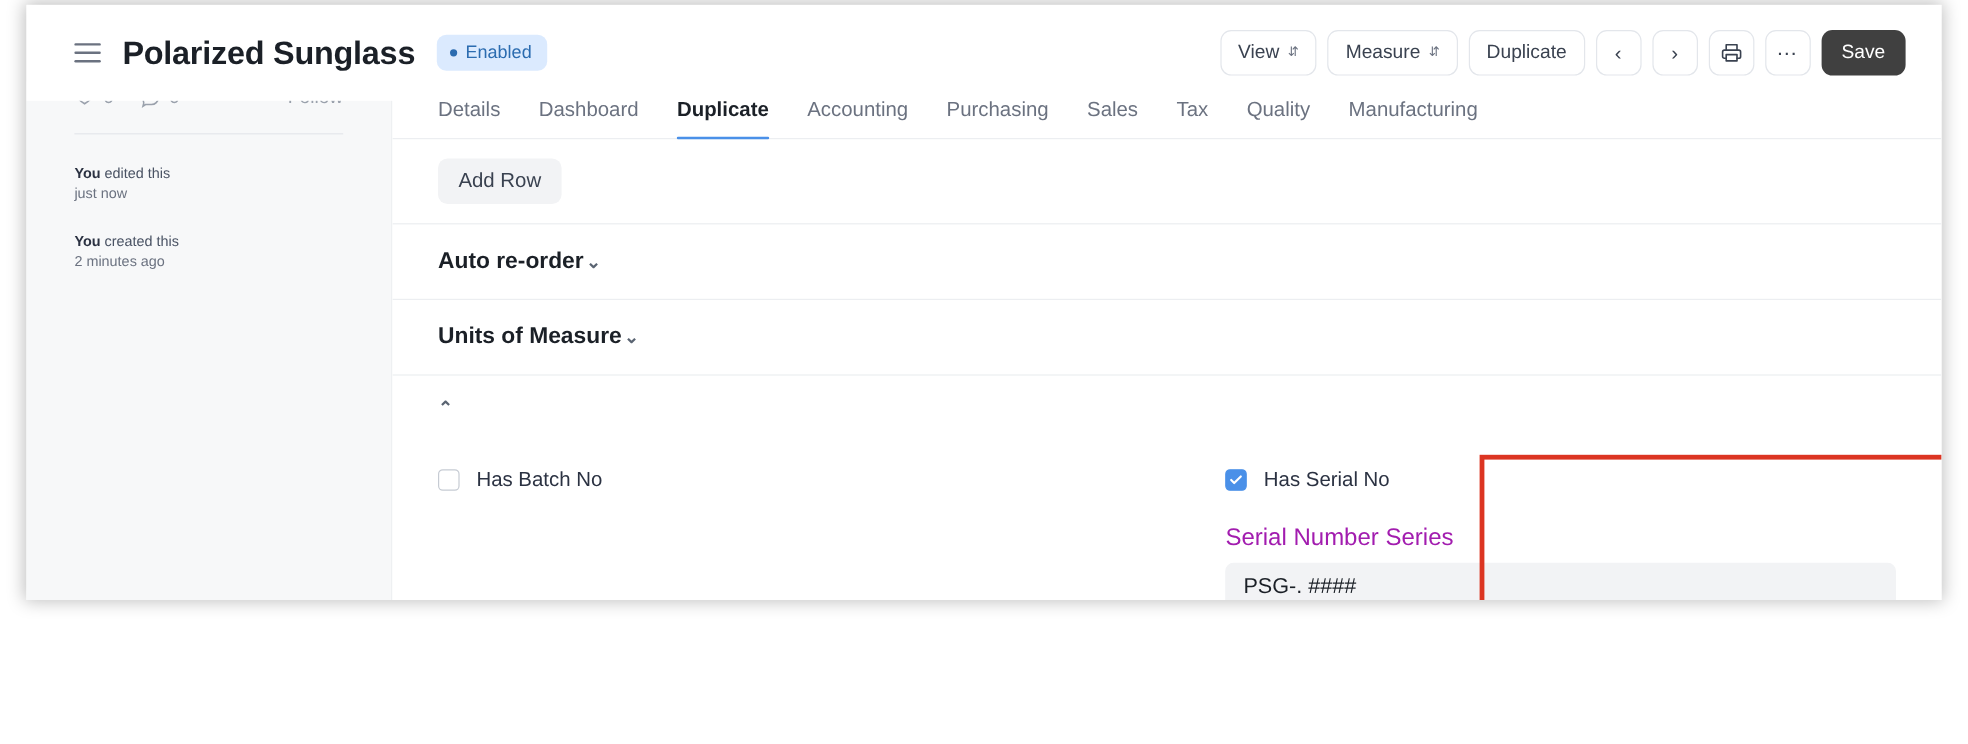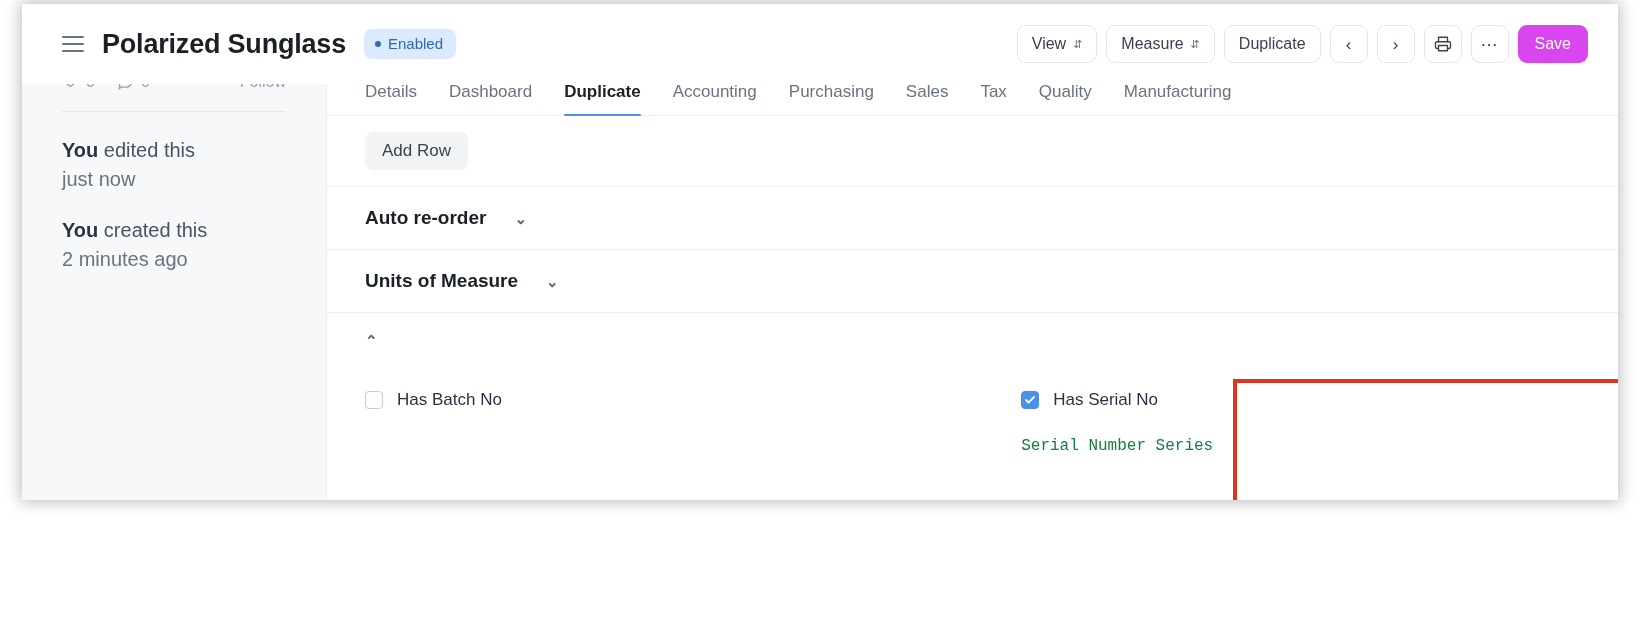--- a/index.html
+++ b/index.html
@@ -74,21 +74,21 @@
     position: relative;
     overflow: hidden;
   }
   .social-row {
     display: flex; align-items: center; gap: 22px;
     padding-top: 3px; height: 24px; color: #9aa1ac; font-size: 16px;
   }
   .social-item { display: flex; align-items: center; gap: 7px; }
   .follow-link { margin-left: auto; color: #9aa1ac; font-size: 16px; }
   .divider { height: 1px; background: #e4e7eb; margin: 19px 0 24px 0; }
-  .activity { margin-bottom: 22px; font-size: 20px; color: #495263; line-height: 1.45; }
+  .activity { margin-bottom: 22px; font-size: 12px; color: #495263; line-height: 1.45; }
   .activity b { color: #2b3242; font-weight: bold; }
   .activity .ts { color: #6b7280; }
 
   .main {
     flex: 1; background: #ffffff; position: relative; overflow: hidden;
   }
   
   .tabs {
     display: flex; align-items: flex-end; gap: 0;
     height: 48px; padding: 0 22px;
@@ -107,21 +107,21 @@
   .section {
     border-bottom: 1px solid #eceef1;
     padding: 16px 38px;
   }
   .btn-addrow {
     background: #f2f3f5; border: none; border-radius: 8px;
     font-size: 17px; color: #3a4250; padding: 9px 17px; cursor: pointer;
     font-family: "Liberation Sans", sans-serif;
   }
   .sec-head {
-    display: flex; align-items: center; gap: 28px;
+    display: flex; align-items: center; gap: 2px;
     font-size: 19px; font-weight: bold; color: #1b2027;
     padding: 20px 38px; border-bottom: 1px solid #eceef1;
     cursor: pointer;
   }
   .caret { color: #5a6472; font-size: 15px; line-height: 1; display:inline-block; }
 
   .sec-body { padding: 22px 38px 0 38px; display: flex; gap: 18px; position: relative; }
   .col { width: 50%; }
   .col-right { padding-left: 40px; }
 
@@ -130,21 +130,21 @@
     width: 18px; height: 18px; border-radius: 4px;
     border: 1.5px solid #c6cbd3; background: #ffffff; flex: 0 0 18px;
   }
   .cbox.checked {
     background: #4a90e8; border-color: #4a90e8;
     display: flex; align-items: center; justify-content: center;
   }
   .cbox.checked svg { display: block; }
   .cblabel { font-size: 17px; color: #2b3242; }
 
-  .field-label { font-size: 16px; color: #15803d; margin: 27px 0 9px 0; font-family: Liberation Mono, monospace; }
+  .field-label { font-size: 20px; color: #a21caf; margin: 27px 0 9px 0; }
   .field-input {
     width: 100%; height: 38px; background: #f2f3f5;
     border: 1px solid #f2f3f5; border-radius: 7px;
     padding: 0 14px; font-size: 18px; color: #1b2027;
     font-family: "Liberation Sans", sans-serif;
   }
   .field-help {
     margin-top: 12px; font-size: 16px; color: #707886; line-height: 1.52;
     max-width: 565px;
   }
@@ -198,21 +198,21 @@
       <button class="btn icon-only">
         <svg width="18" height="18" viewBox="0 0 24 24" fill="none" stroke="#3a4250" stroke-width="1.8" stroke-linecap="round" stroke-linejoin="round">
           <path d="M6 9V3h12v6"></path>
           <path d="M6 18H4a2 2 0 0 1-2-2v-5a2 2 0 0 1 2-2h16a2 2 0 0 1 2 2v5a2 2 0 0 1-2 2h-2"></path>
           <rect x="6" y="14" width="12" height="7"></rect>
         </svg>
       </button>
       <button class="btn icon-only">
         <span class="ellipsis">…</span>
       </button>
-      <button class="btn-primary" style="background: #d946ef;">Save</button>
+      <button class="btn-primary" style="background: #404040;">Save</button>
     </div>
   </div>
 
   <div class="body-wrap">
 
     <div class="sidebar">
       <div class="social-row">
         <div class="social-item">
           <svg width="17" height="17" viewBox="0 0 24 24" fill="none" stroke="#9aa1ac" stroke-width="1.8">
             <path d="M20.8 8.6a5 5 0 0 0-8.8-3.2A5 5 0 0 0 3.2 8.6c0 5 8.8 10.4 8.8 10.4s8.8-5.4 8.8-10.4z"></path>
@@ -286,19 +286,20 @@
           <div class="cbrow">
             <span class="cbox checked">
               <svg width="12" height="12" viewBox="0 0 24 24" fill="none" stroke="#ffffff" stroke-width="3.6" stroke-linecap="round" stroke-linejoin="round">
                 <polyline points="20 6 9 17 4 12"></polyline>
               </svg>
             </span>
             <span class="cblabel">Has Serial No</span>
           </div>
 
           <div class="field-label">Serial Number Series</div>
+          <input class="field-input" type="text" value="PSG-. ####" style="">
         </div>
       </div>
 
       <div class="redbox" style="border-color: rgb(220, 53, 34);"></div>
     </div>
   </div>
 </div>
 
 </body></html>

